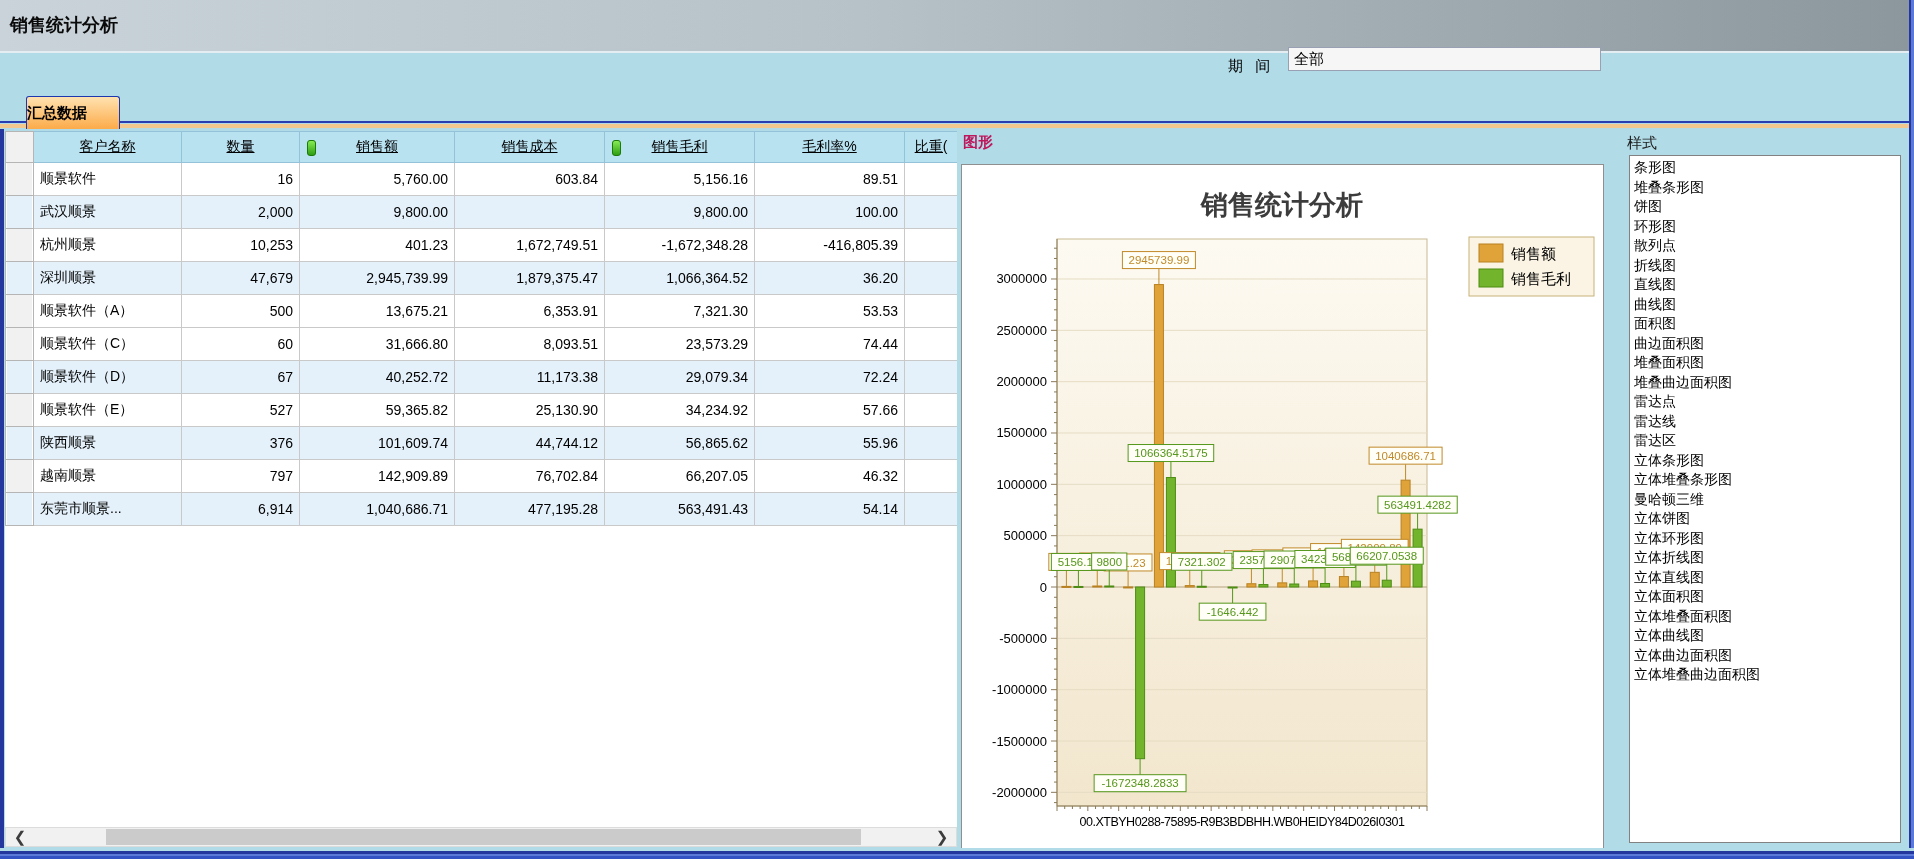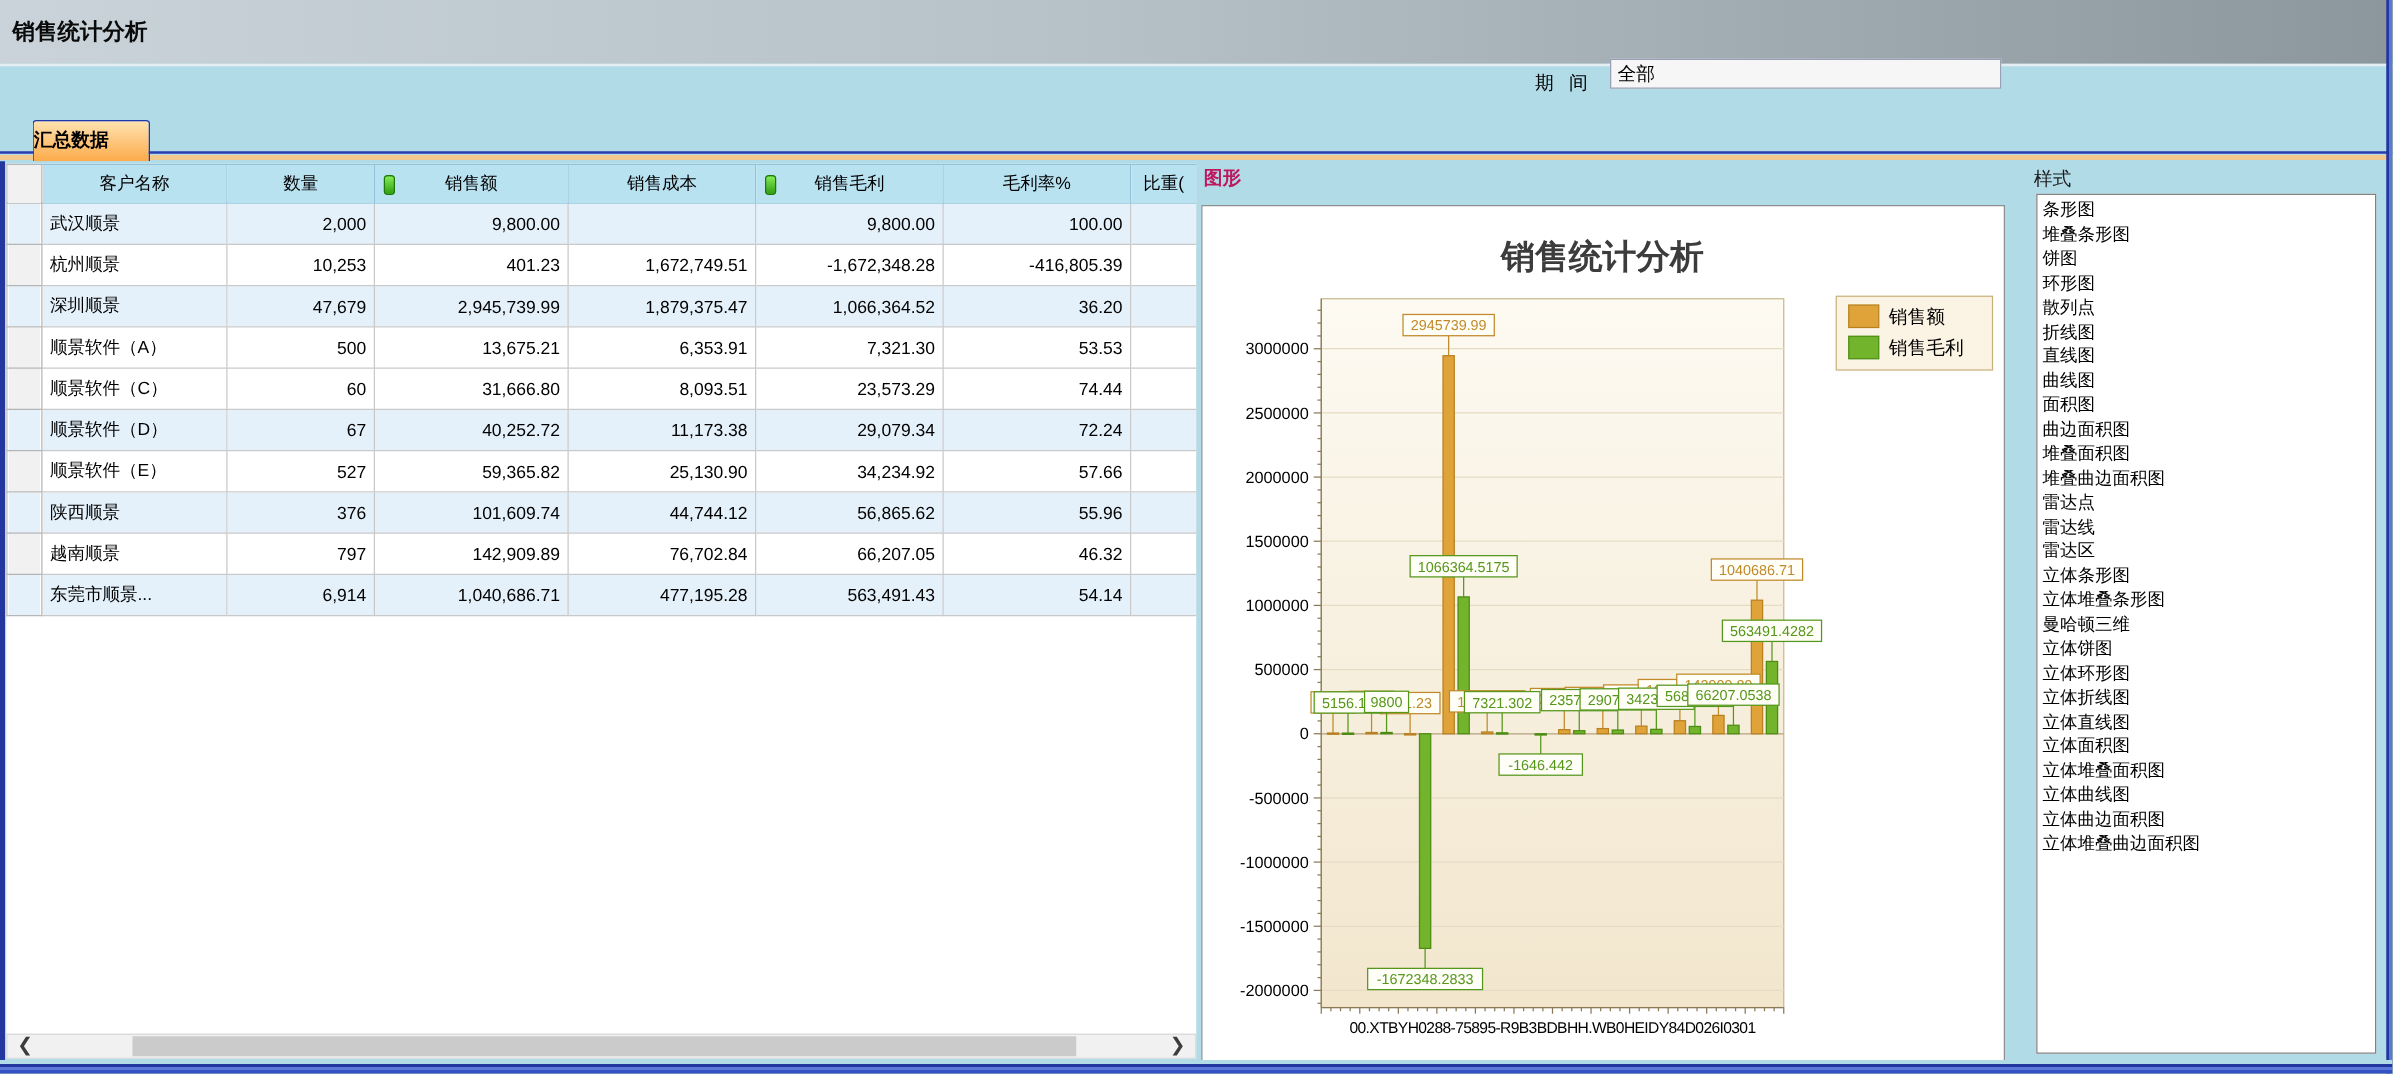--- a/index.html
+++ b/index.html
@@ -23,21 +23,21 @@
        border-radius:3px 3px 0 0;font-weight:bold;font-size:15px;text-align:left;line-height:31px;cursor:default;margin-left:21px;}
   .left-edge{position:absolute;left:0;top:129px;width:4px;height:721px;background:#24379e;}
   .right-edge{position:absolute;right:0;top:0;width:5px;height:859px;
               background:linear-gradient(to right,#24379e 0 2px,#5b79d6 2px);}
   .bottom-edge{position:absolute;left:0;bottom:0;width:1914px;height:11px;
                background:linear-gradient(#b2dbe8 0 3px,#24379e 3px 6px,#5b79d6 6px 8px,#3552c4 8px);}
   
   .table-panel{position:absolute;left:5px;top:131px;width:952px;height:696px;background:#ffffff;overflow:hidden;}
   table.grid{border-collapse:collapse;table-layout:fixed;width:952px;font-size:14px;}
   table.grid th{height:30px;background:#b9e2f1;border:1px solid #94c3d9;font-weight:normal;
-                text-align:center;position:relative;padding:0;white-space:nowrap;overflow:hidden;}
+                text-align:center;position:relative;padding:0;white-space:nowrap;overflow:hidden;text-decoration:underline;}
   table.grid td{height:32px;border:1px solid #c9c9c9;padding:0 6px;white-space:nowrap;overflow:hidden;background:#fff;}
   table.grid tr.alt td{background:#e4f1fa;}
   table.grid td.rowhdr{background:#f1f1f1;border-color:#b5b5b5;padding:0;
                        box-shadow:inset -1px 0 0 #ffffff,inset 1px 0 0 #ffffff;}
   table.grid th.corner{background:#f1f1f1;border-color:#b5b5b5;}
   table.grid td.num{text-align:right;}
   table.grid td.name{text-align:left;}
   table.grid tr.total td{border-top:1px solid #999;background:#fff;}
   .green-ind{position:absolute;left:7px;top:8px;width:7px;height:14px;border-radius:3px;
              background:linear-gradient(#86ec55,#2f9e12);border:1px solid #1c7a08;}
@@ -95,20 +95,30 @@
             <th><span>客户名称</span></th>
             <th><span>数量</span></th>
             <th><span class="green-ind"></span><span>销售额</span></th>
             <th><span>销售成本</span></th>
             <th><span class="green-ind"></span><span>销售毛利</span></th>
             <th><span>毛利率%</span></th>
             <th><span>比重(</span></th>
           </tr>
         </thead>
       <tbody>
+          <tr>
+            <td class="rowhdr"></td>
+            <td class="name">顺景软件</td>
+            <td class="num">16</td>
+            <td class="num">5,760.00</td>
+            <td class="num">603.84</td>
+            <td class="num">5,156.16</td>
+            <td class="num">89.51</td>
+            <td></td>
+          </tr>
           <tr class="alt">
             <td class="rowhdr"></td>
             <td class="name">武汉顺景</td>
             <td class="num">2,000</td>
             <td class="num">9,800.00</td>
             <td class="num"></td>
             <td class="num">9,800.00</td>
             <td class="num">100.00</td>
             <td></td>
           </tr>

